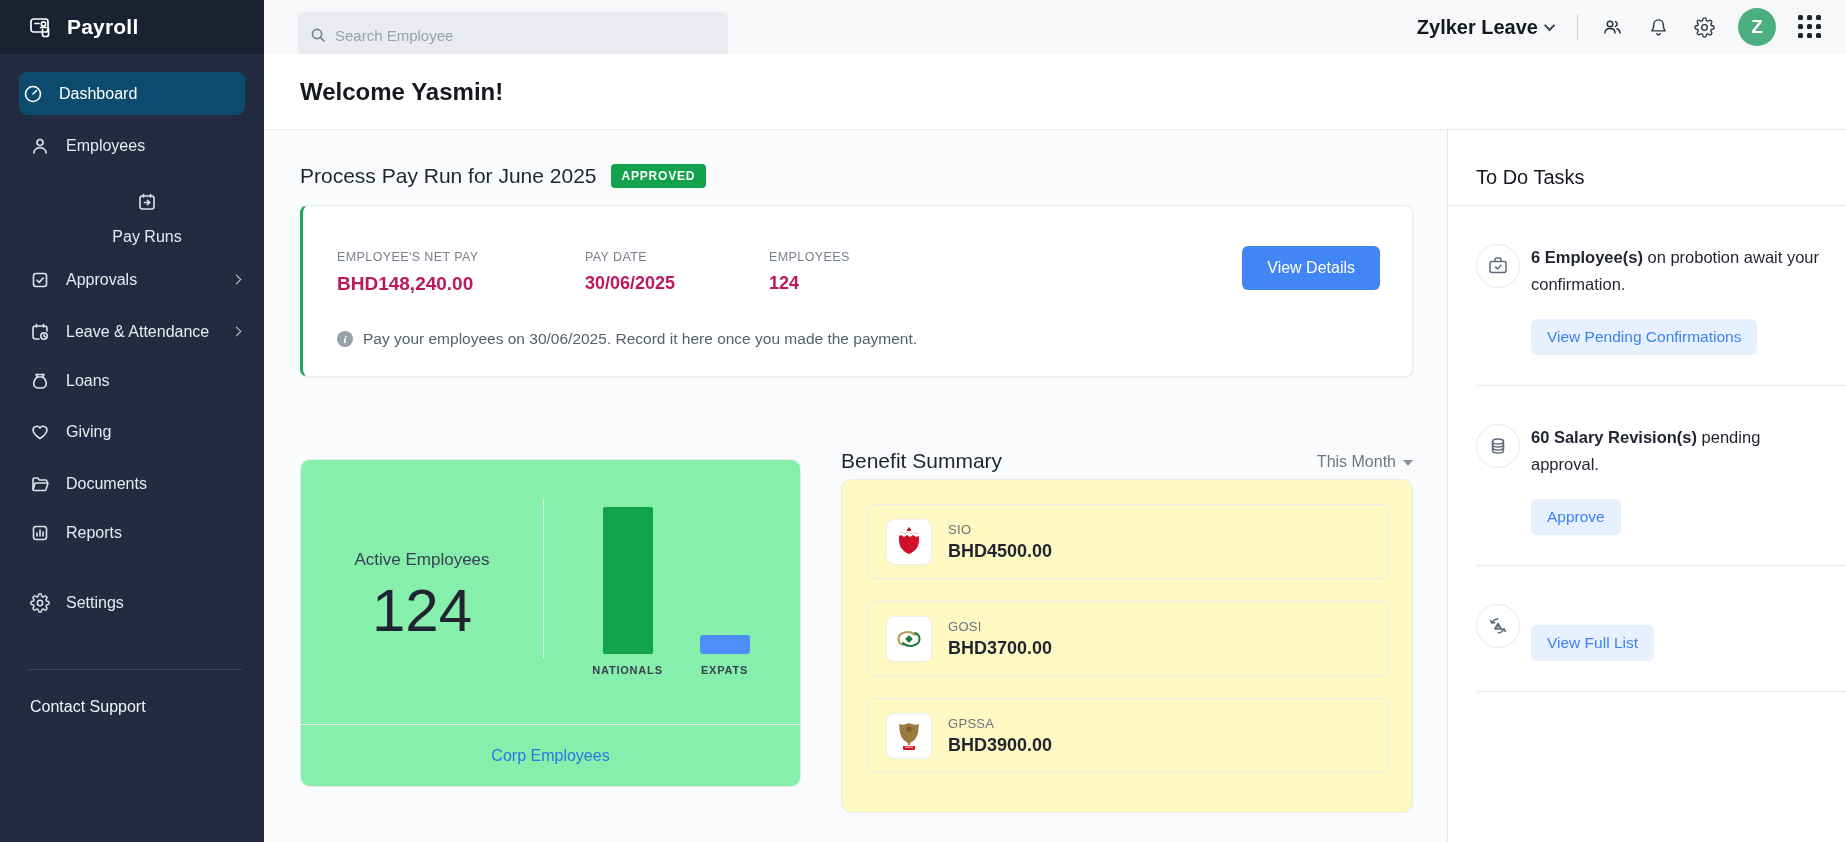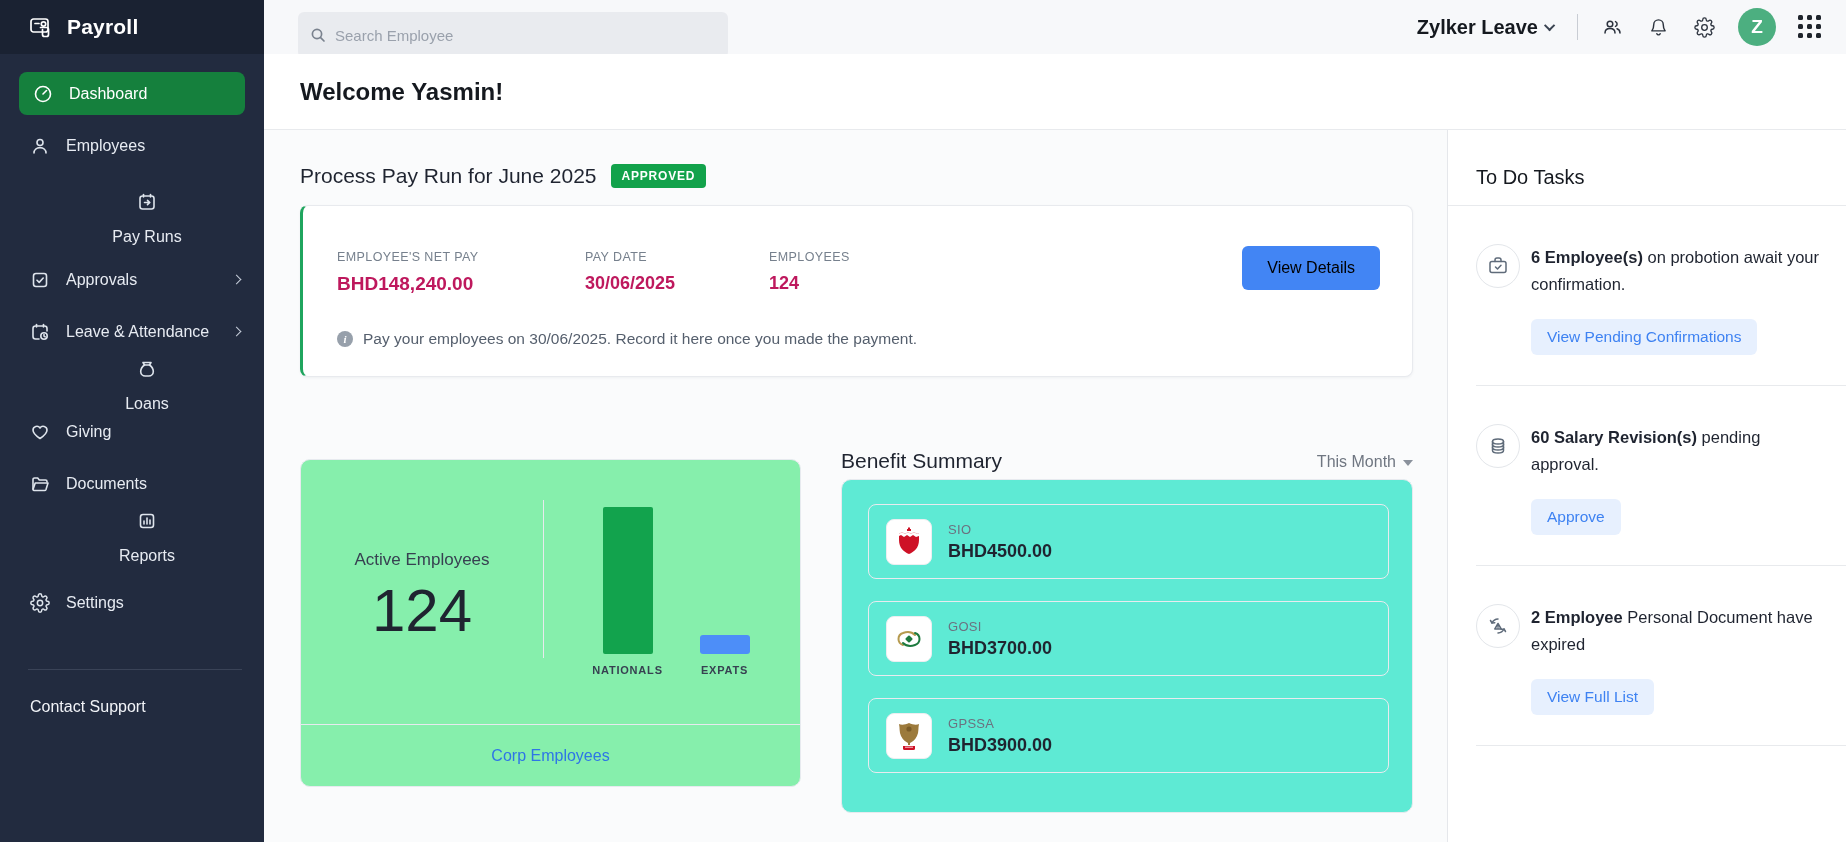--- a/index.html
+++ b/index.html
@@ -10,27 +10,27 @@
   .sidebar { position:absolute; left:0; top:0; width:264px; height:842px;
     background:#222B3F; z-index:5; }
   .logo-strip { height:54px; background:#1A2232; display:flex; align-items:center;
     padding-left:28px; gap:12px; }
   .logo-strip svg { flex:0 0 auto; }
   .app-name { color:#FFFFFF; font-size:21px; font-weight:600; letter-spacing:.2px; }
   .nav { padding-top:18px; }
   .nav-item { height:43px; display:flex; align-items:center; gap:16px;
     padding-left:30px; color:#E7EBF2; font-size:16px; cursor:pointer; position:relative; }
   .nav-item svg { flex:0 0 auto; }
-  .nav-item.active { margin:0 19px; padding-left:14px; background:#15803d;
+  .nav-item.active { margin:0 19px; padding-left:4px; background:#0c4a6e;
     border-radius:8px; color:#FFFFFF; }
   .chev { position:absolute; right:24px; width:7px; height:7px;
     border-top:1.8px solid #C6CEDA; border-right:1.8px solid #C6CEDA;
     transform:rotate(45deg); }
   .mt9{margin-top:9px;} .mt25{margin-top:25px;flex-direction:column;} .mt23{margin-top:23px;}
-  .mt6{margin-top:6px;flex-direction:column;} .mt8{margin-top:8px;} .mt27{margin-top:27px;}
+  .mt6{margin-top:6px;} .mt8{margin-top:8px;} .mt27{margin-top:27px;}
   .side-divider { margin:45px 22px 0 28px; border-top:1px solid #3A4357; }
   .contact { margin-top:28px; padding-left:30px; color:#F2F4F8; font-size:16px; cursor:pointer; }
 
   
   .topbar { position:absolute; left:264px; top:0; right:0; height:54px;
     background:#F7F8FA; display:flex; align-items:center; }
   .search-box { position:absolute; left:34px; top:12px; width:430px; height:46px;
     background:#E9EBEF; border-radius:6px; display:flex; align-items:center;
     padding-left:12px; gap:9px; }
   .search-box input { border:none; outline:none; background:transparent;
@@ -69,21 +69,21 @@
   .pay-card { position:absolute; left:36px; top:75px; width:1113px; height:172px;
     background:#FFFFFF; border:1px solid #E8EAEE; border-left:3px solid #1FA55E;
     border-radius:8px; box-shadow:0 1px 3px rgba(20,30,50,.05); }
   .stats { display:flex; padding:44px 0 0 34px; gap:0; }
   .stat { }
   .stat-1 { width:248px; } .stat-2 { width:184px; }
   .stat-label { font-size:12.5px; letter-spacing:.4px; color:#76808D; }
   .stat-value { margin-top:9px; font-size:19px; font-weight:700; color:#be185d; }
   .stat-value.plain { font-weight:600; font-size:18px; }
   .view-details { position:absolute; right:32px; top:40px; background:#4285F4;
-    border:none; color:#000000; font-size:16px; padding:13px 25px; border-radius:6px;
+    border:none; color:#ffffff; font-size:16px; padding:13px 25px; border-radius:6px;
     cursor:pointer; font-family:inherit; }
   .note-row { position:absolute; left:34px; top:124px; display:flex;
     align-items:center; gap:10px; }
   .info-dot { width:16px; height:16px; border-radius:50%; background:#97A0AB;
     color:#FFFFFF; font-size:11px; font-weight:700; display:flex; align-items:center;
     justify-content:center; font-family:"Liberation Serif", serif; font-style:italic; }
   .note-text { font-size:15.5px; color:#555F6D; }
 
   
   .emp-title { position:absolute; left:36px; top:331px; font-size:21px;
@@ -114,21 +114,21 @@
 
   
   .ben-title { position:absolute; left:577px; top:319px; font-size:21px;
     font-weight:500; color:#1F2430; }
   .ben-filter { position:absolute; left:1041px; top:323px; width:108px; text-align:right;
     font-size:16px; color:#6F7681; cursor:pointer; }
   .ben-filter .tri { display:inline-block; width:0; height:0; margin-left:7px;
     border-left:5px solid transparent; border-right:5px solid transparent;
     border-top:6px solid #8A919C; vertical-align:middle; }
   .ben-card { position:absolute; left:577px; top:349px; width:572px; height:334px;
-    background:#5eead4; border:1px solid #E7EAEF; border-radius:10px; padding:24px 23px 0 26px; }
+    background:#fef9c3; border:1px solid #E7EAEF; border-radius:10px; padding:24px 23px 0 26px; }
   .ben-row { height:75px; border:1px solid #E9EBEF; border-radius:8px;
     display:flex; align-items:center; padding-left:17px; gap:16px; margin-bottom:22px; }
   .ben-icon { width:46px; height:46px; border:1px solid #ECEEF1; border-radius:8px;
     display:flex; align-items:center; justify-content:center; background:#FFFFFF; }
   .ben-name { font-size:13px; letter-spacing:.3px; color:#6B7280; }
   .ben-amount { font-size:18px; font-weight:600; color:#1F2430; margin-top:4px; }
 
   
   .todo { position:absolute; left:1447px; top:130px; right:0; bottom:0;
     background:#FFFFFF; border-left:1px solid #E5E7EB; }
@@ -434,19 +434,16 @@
   <div class="task">
     <div class="task-icon">
       <svg width="22" height="22" viewBox="0 0 22 22" fill="none" stroke="#5F6B7A" stroke-width="1.5" stroke-linecap="round" stroke-linejoin="round">
         <path d="M5 8 a7 7 0 0 1 6-4 m6 10 a7 7 0 0 1 -6 4"></path>
         <path d="M5 8 l-1.5-2.5 M5 8 l2.8-.3 M17 14 l1.5 2.5 M17 14 l-2.8 .3"></path>
         <path d="M11 8.5 l3.2 5.5 h-6.4 z"></path>
         <line x1="11" y1="10.8" x2="11" y2="12"></line>
           <circle cx="11" cy="13.1" r="0.2" fill="#5F6B7A"></circle>
       </svg>
     </div>
-    <div class="task-text">
-      <b>2 Employee</b><span> Personal Document have expired</span>
-    </div>
     <button class="task-btn">View Full List</button>
   </div>
   <div class="task-sep"></div>
 </div>
 
 </body></html>

